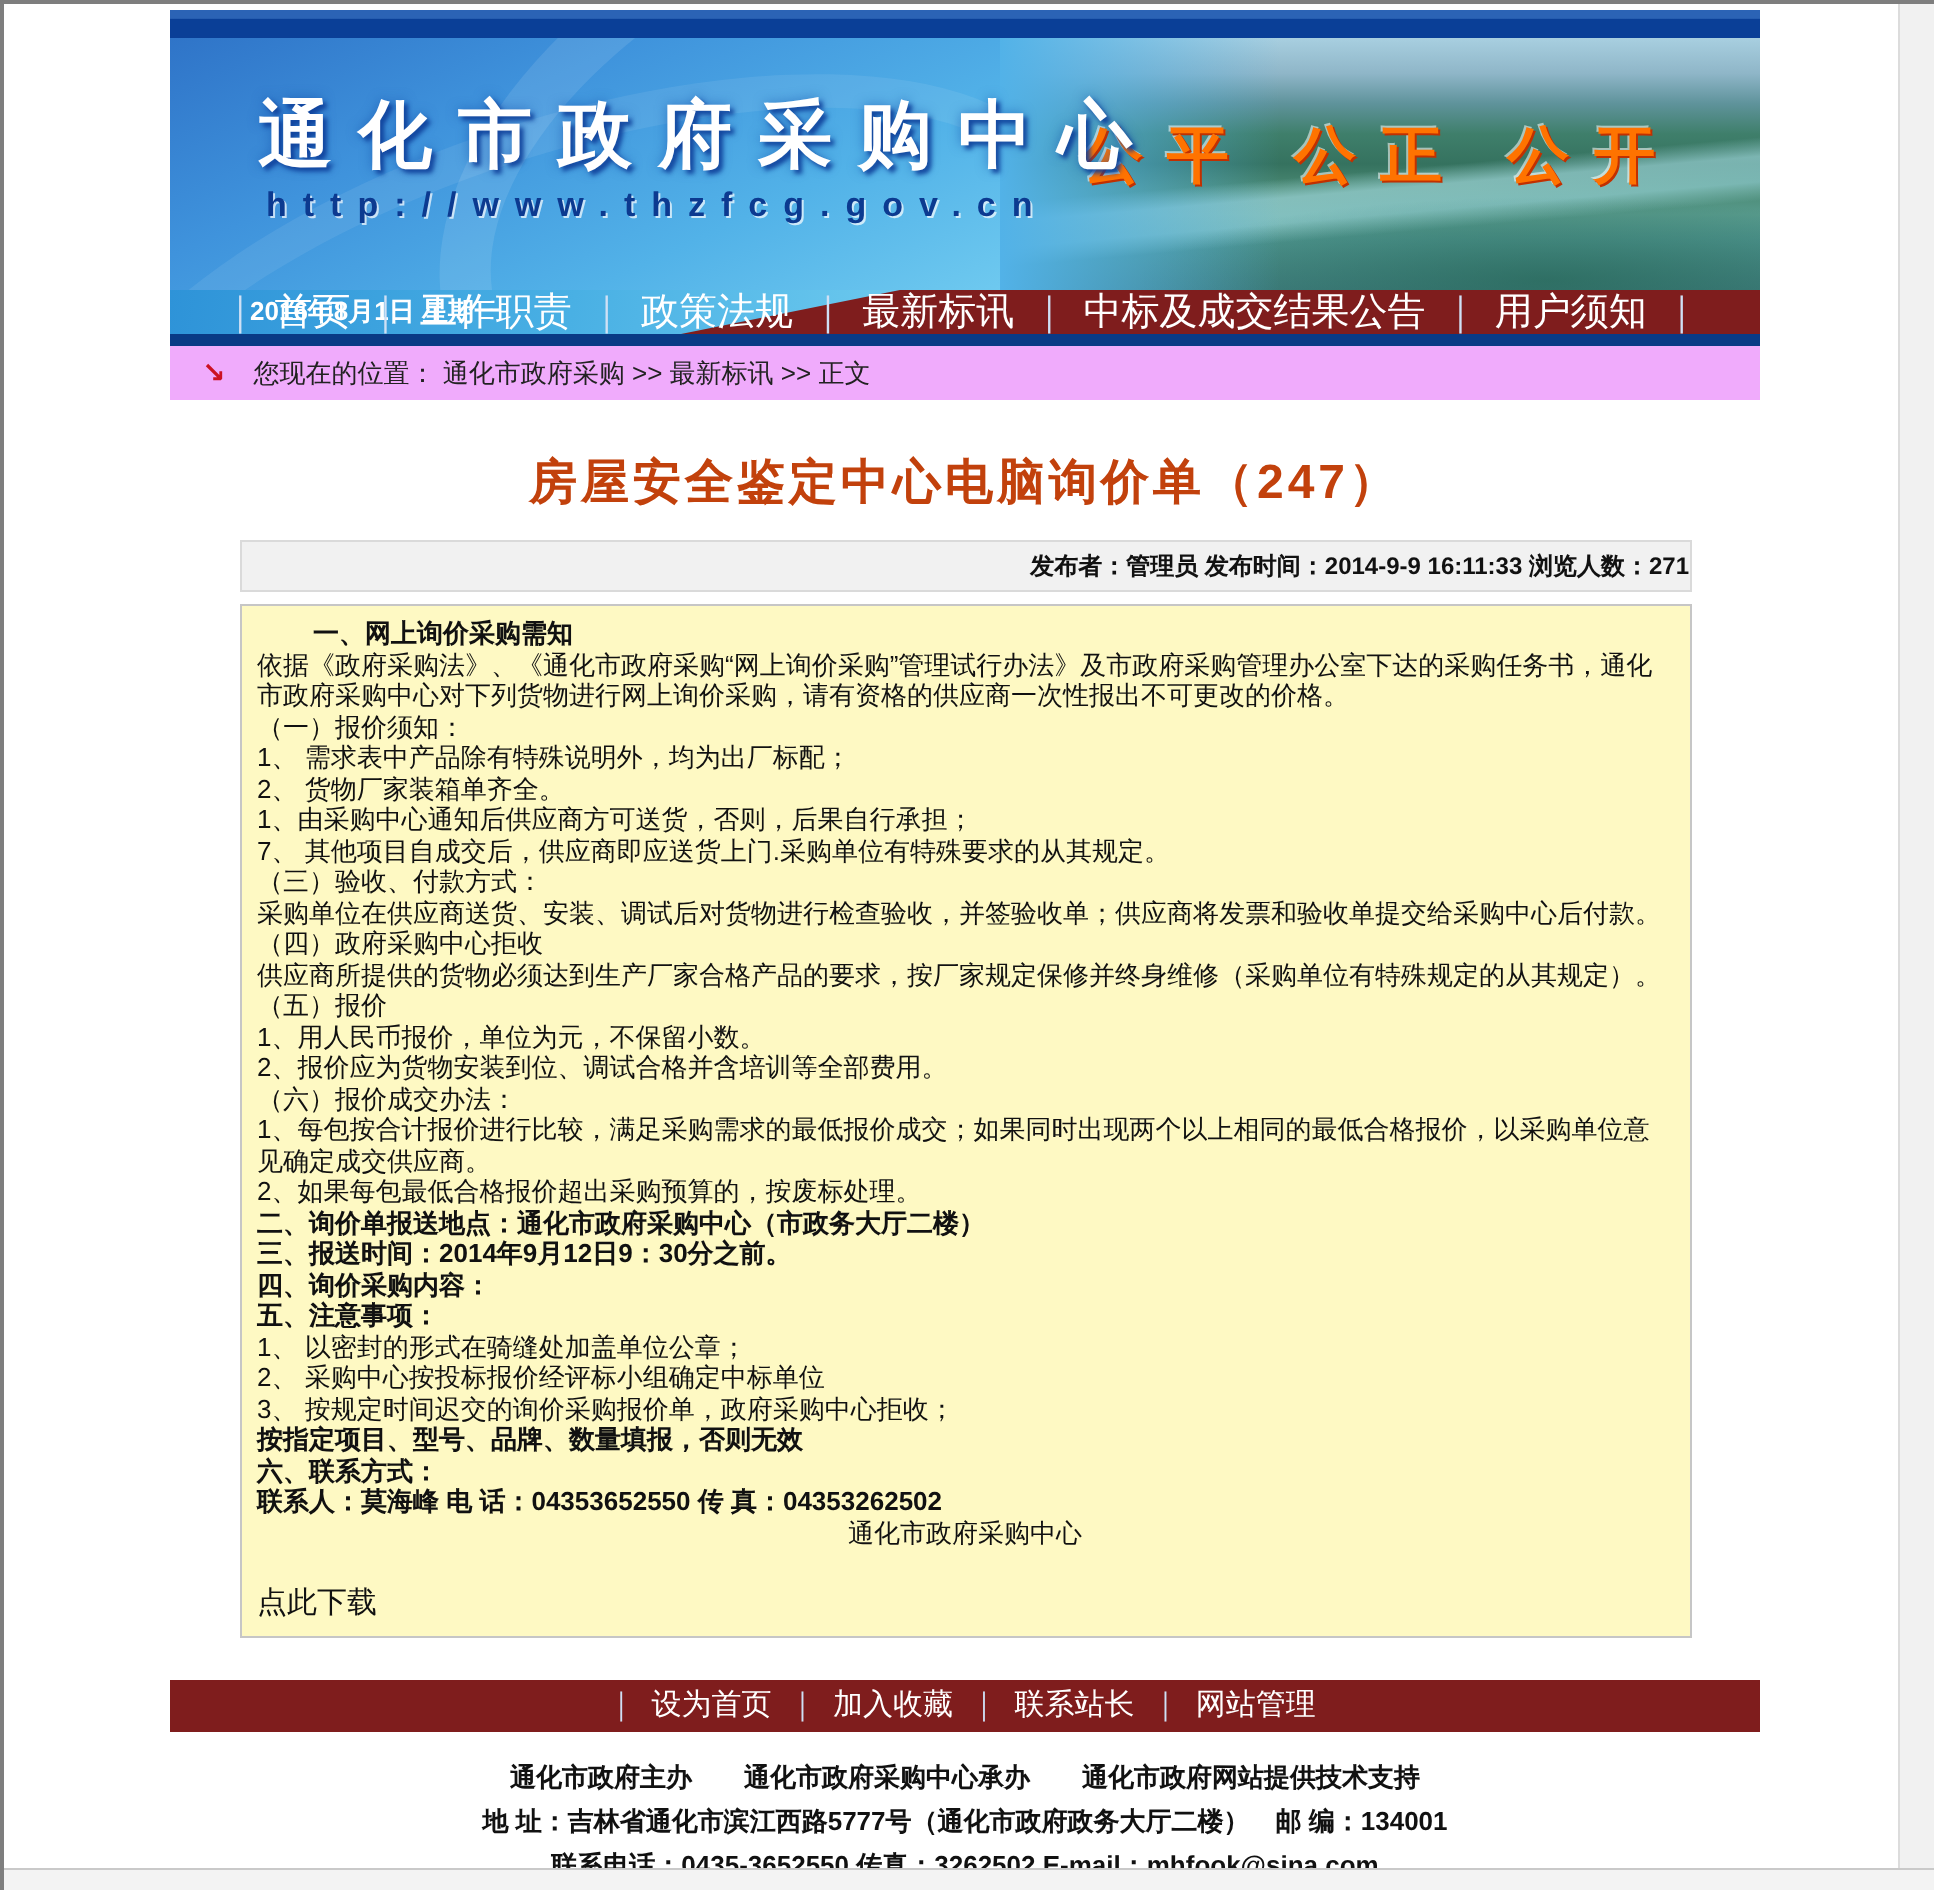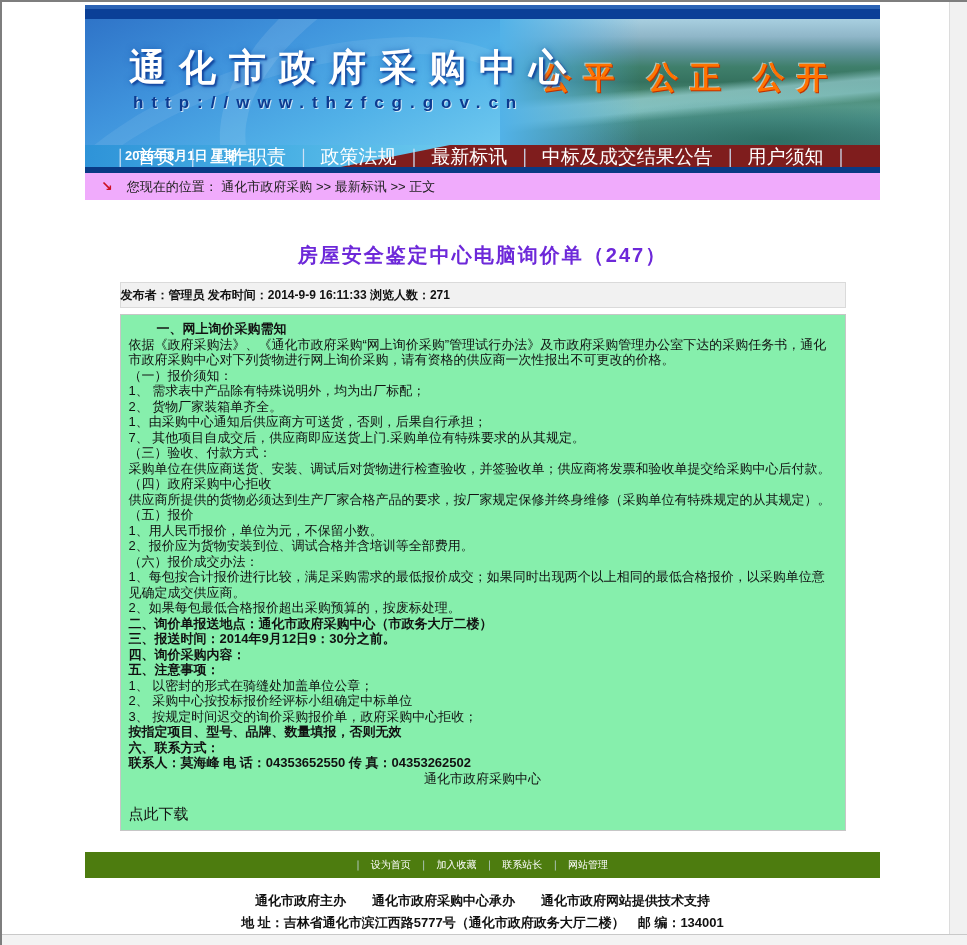--- a/index.html
+++ b/index.html
@@ -52,37 +52,37 @@
   .nav-sep { color:#cfe0f5; padding:0 2px; }
 
   
   .breadcrumb { height:27px; line-height:27px; background:#f0abfc; font-size:13px; color:#222; }
   .bc-arrow { color:#cc1122; font-weight:bold; font-size:14px; padding:0 14px 0 16px; }
   .bc-label { color:#222; }
   .bc-link { color:#222; cursor:pointer; }
   .bc-sep { color:#222; }
 
   
-  .article-title { margin-top:42px; text-align:center; font-size:20px; font-weight:bold;
-    color:#6d28d9; letter-spacing:2px; }
+  .article-title { margin-top:25px; text-align:center; font-size:24px; font-weight:bold;
+    color:#c2410c; letter-spacing:2px; }
   .meta-bar { width:726px; margin:13px auto 0 auto; height:26px; line-height:24px;
-    background:#f1f1f1; border:1px solid #dadada; text-align:left; font-size:12px;
+    background:#f1f1f1; border:1px solid #dadada; text-align:right; font-size:12px;
     font-weight:bold; color:#111; }
   .content-box { width:726px; margin:6px auto 0 auto; min-height:488px;
-    background:#86efac; border:1px solid #c6c6c6; padding:6px 8px 8px 8px;
+    background:#fef9c3; border:1px solid #c6c6c6; padding:6px 8px 8px 8px;
     font-size:13px; color:#111; }
   .cline { line-height:15.5px; white-space:pre-wrap; }
   .cline.bold { font-weight:bold; }
   .cline.center { text-align:center; }
   .cline.indent { padding-left:28px; }
   .download { margin-top:4px; line-height:16px; font-size:15px; color:#111; cursor:pointer; }
 
   
-  .footer-bar { margin-top:21px; height:26px; line-height:26px; background:#4d7c0f;
-    text-align:center; color:#ffffff; font-size:10px; }
+  .footer-bar { margin-top:21px; height:26px; line-height:26px; background:#7f1d1d;
+    text-align:center; color:#ffffff; font-size:15px; }
   .footer-text { margin-top:12px; text-align:center; font-size:13px; font-weight:bold;
     color:#111; }
   .footer-text .fline { line-height:22px; }
 </style>
 </head>
 <body>
 
 <div class="page">
 
   <div class="topbar"></div>

